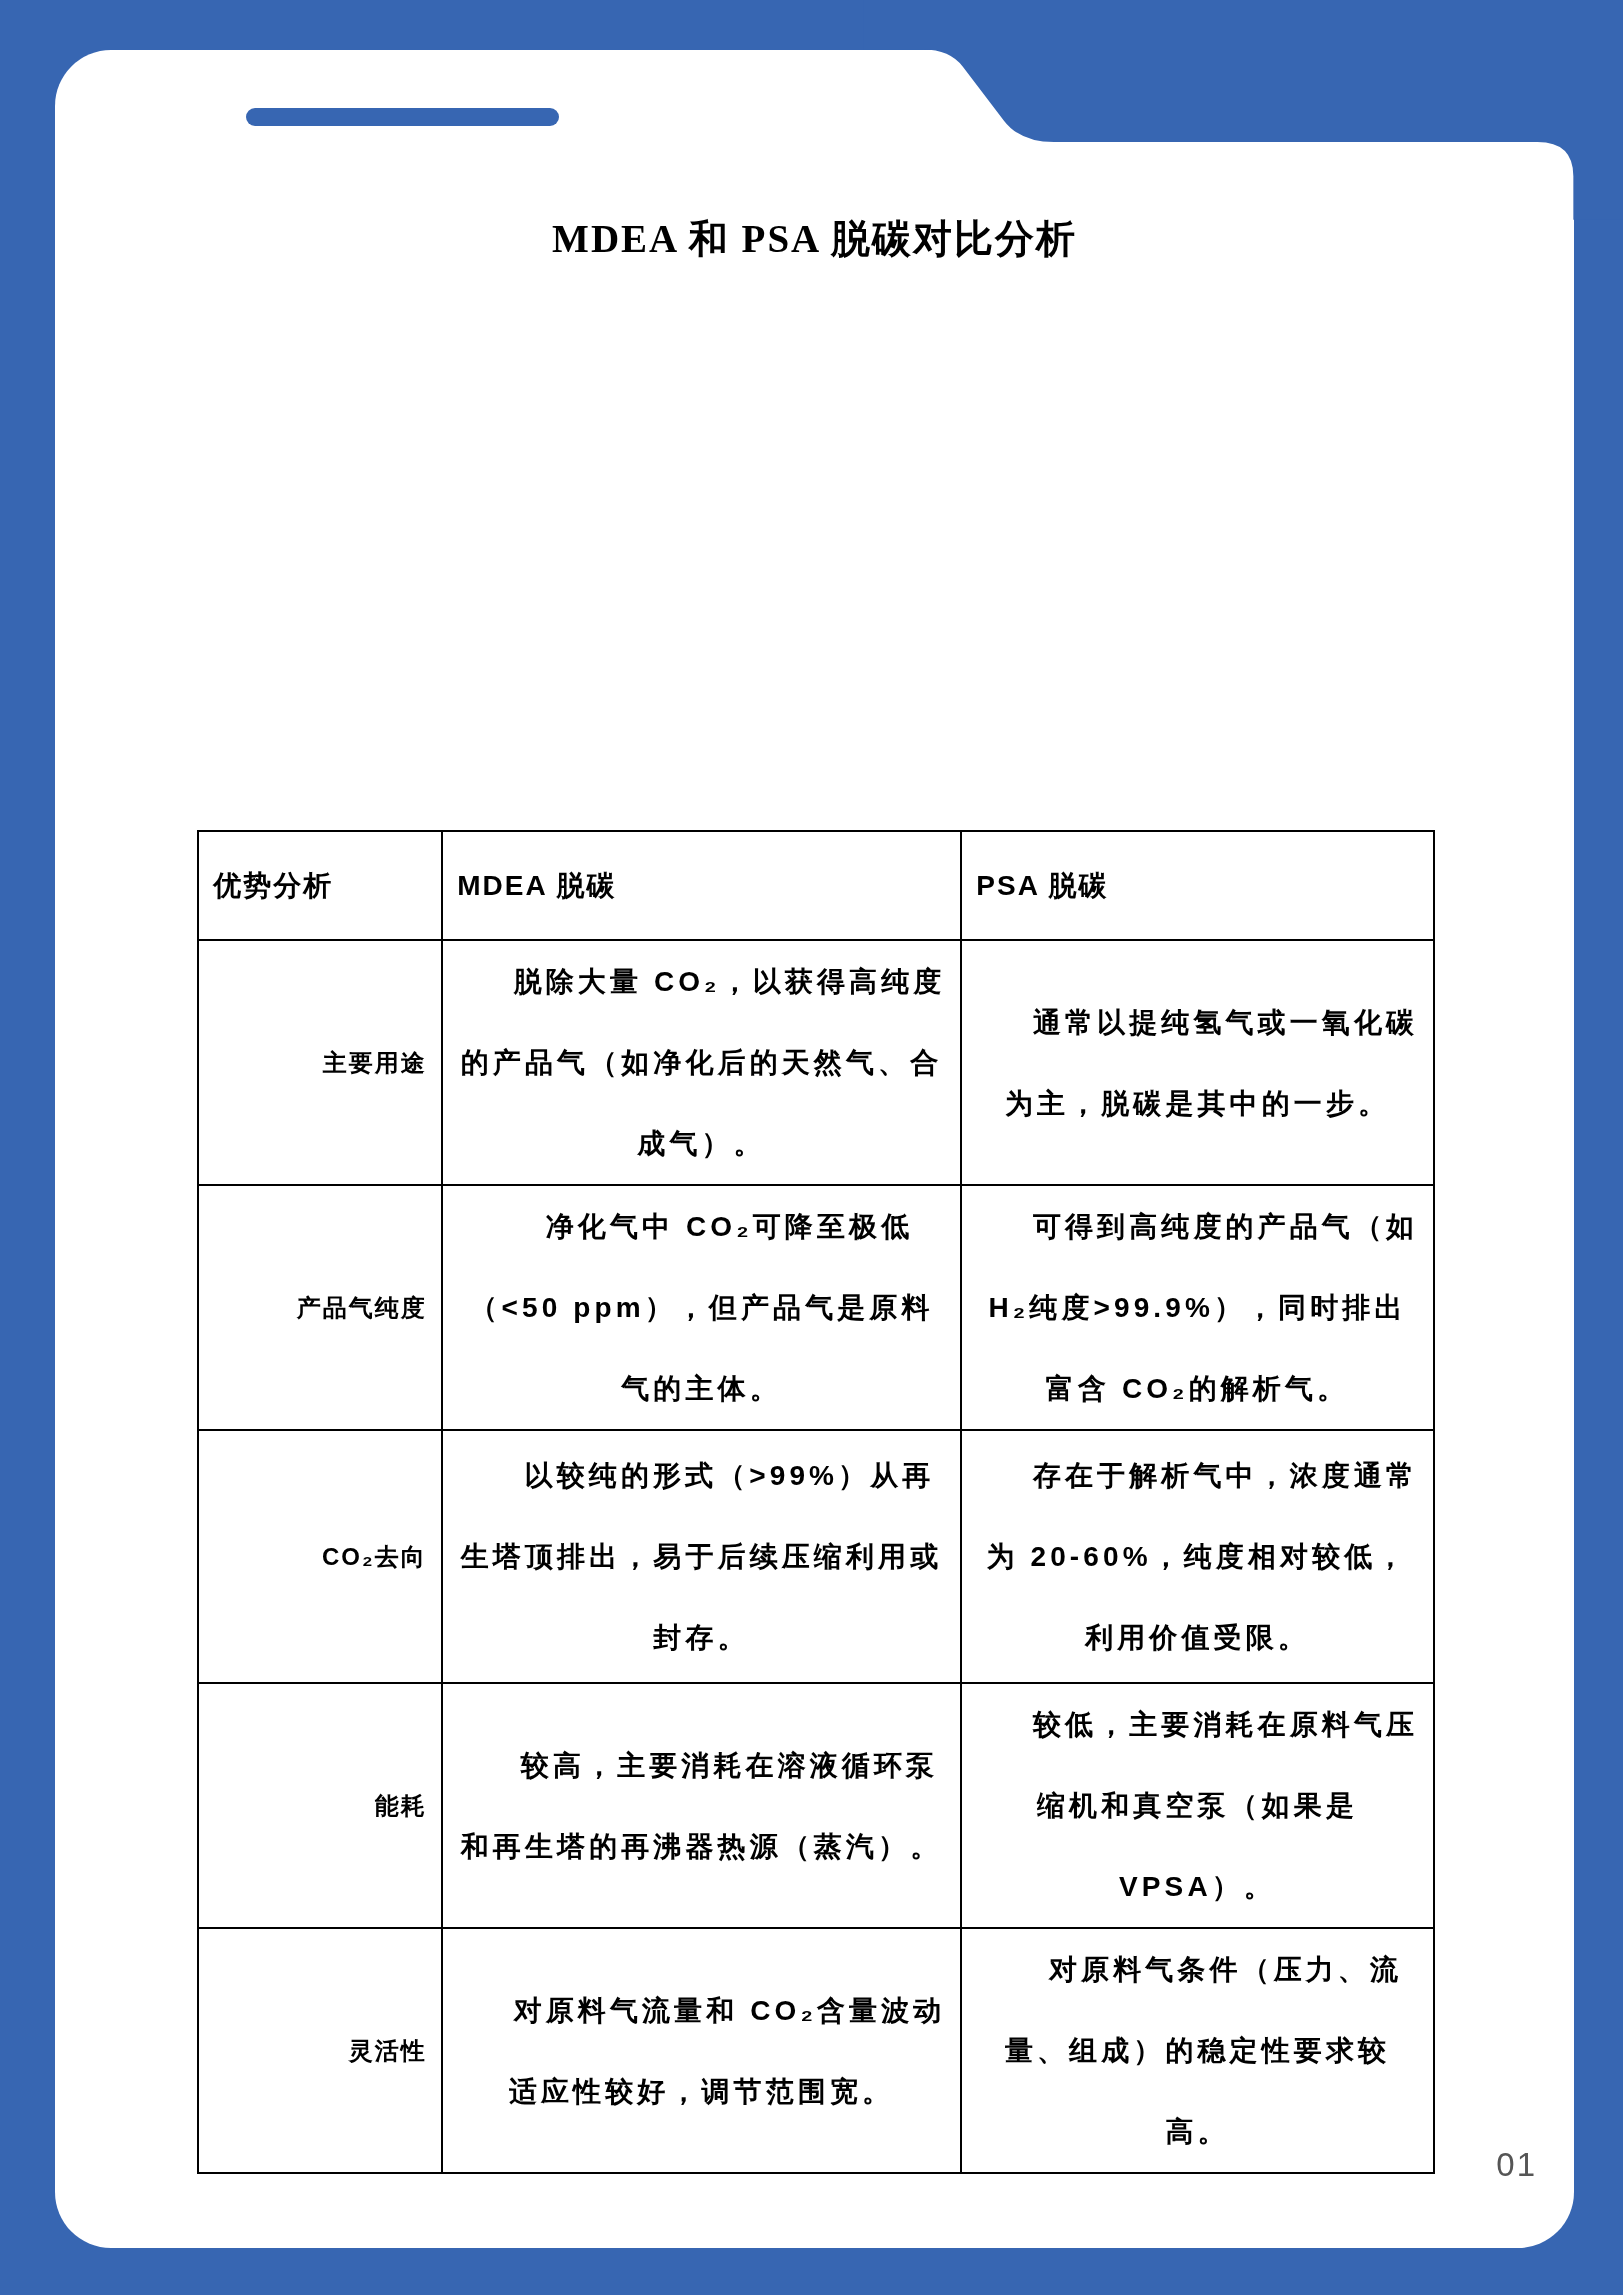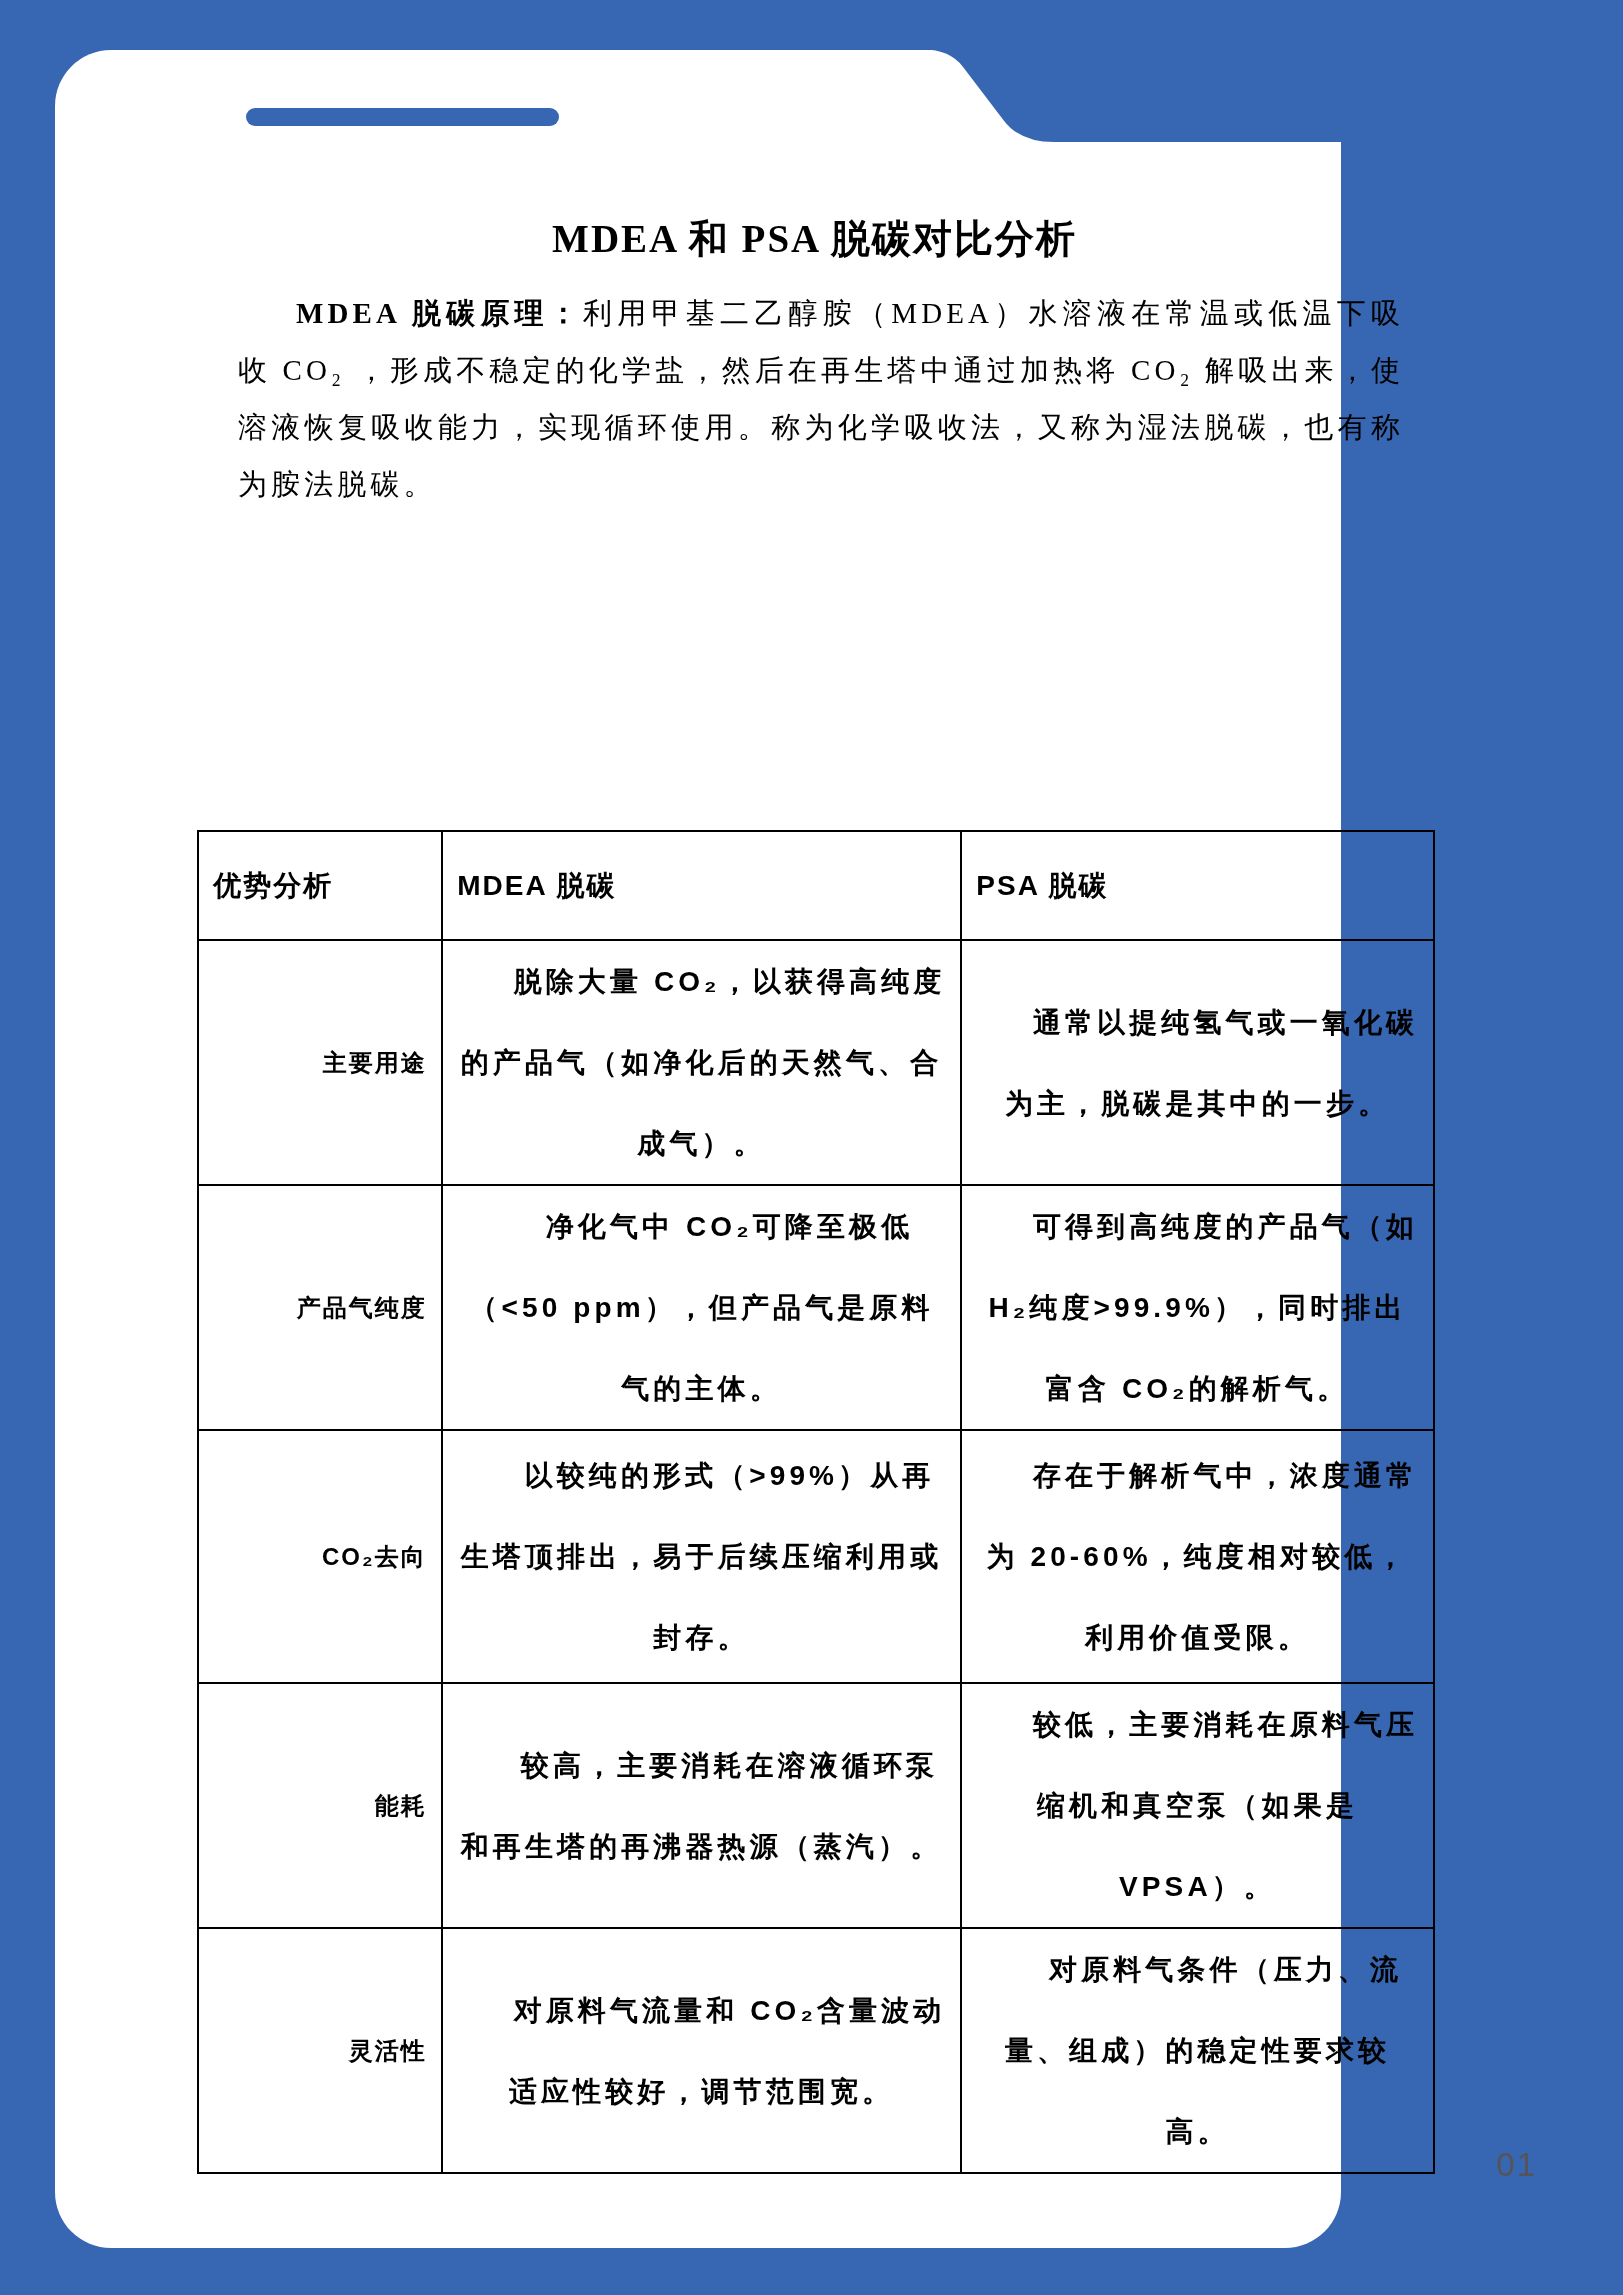--- a/index.html
+++ b/index.html
@@ -6,21 +6,21 @@
   .canvas{
     position:relative;
     width:1623px;height:2295px;
     background:#3766b2;
     overflow:hidden;
     font-family:"Liberation Serif", serif;
   }
   .sheet{
     position:absolute;
     left:55px;top:50px;
-    width:1286px;height:2198px;
+    width:1519px;height:2198px;
     background:#ffffff;
     border-radius:56px;
   }
   .banner-svg{
     position:absolute;left:0;top:0;
     width:1623px;height:2295px;
     pointer-events:none;
   }
   .accent-bar{
     position:absolute;
@@ -124,21 +124,20 @@
 </head>
 <body>
 
 <div class="canvas">
 
   <div class="sheet">
 
     <div class="title">MDEA 和 PSA 脱碳对比分析</div>
 
     <div class="paras">
-      <p class="para"><span class="lead">MDEA 脱碳原理：</span><span>利用甲基二乙醇胺（MDEA）水溶液在常温或低温下吸收 CO₂ ，形成不稳定的化学盐，然后在再生塔中通过加热将 CO₂ 解吸出来，使溶液恢复吸收能力，实现循环使用。称为化学吸收法，又称为湿法脱碳，也有称为胺法脱碳。</span></p>
     </div>
 
     <table class="cmp">
       <colgroup>
         <col style="width:244px">
         <col style="width:519px">
         <col style="width:473px">
       </colgroup>
       <tbody>
           <tr class="r-head">

